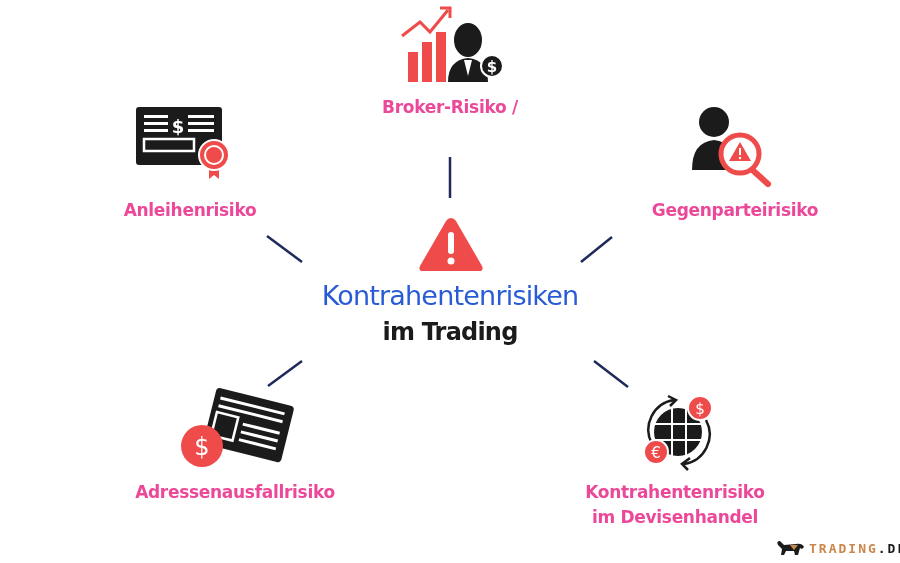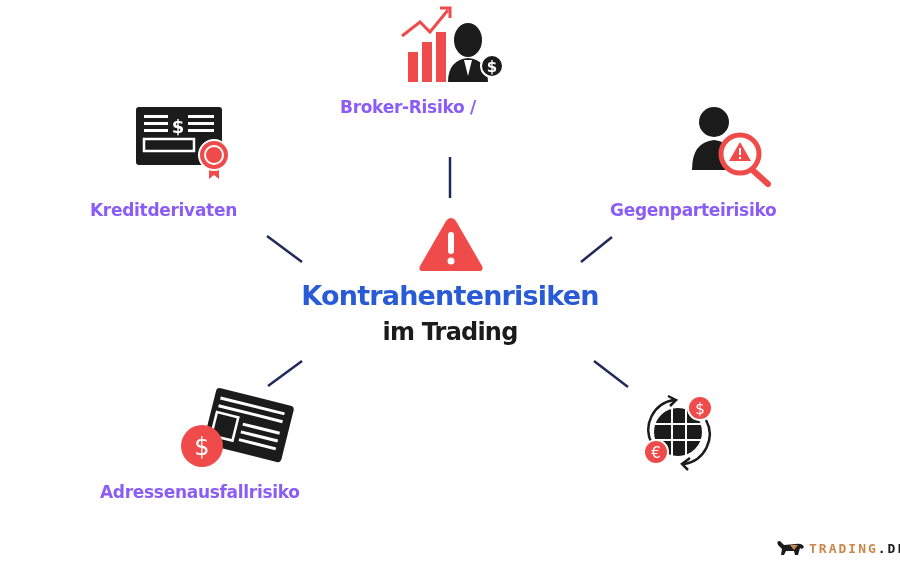--- a/index.html
+++ b/index.html
@@ -3,28 +3,28 @@
   <meta charset="utf-8">
   <style>
     html, body { margin: 0; padding: 0; }
     body {
       width: 900px; height: 563px; background: #ffffff;
       position: relative; overflow: hidden;
       font-family: "DejaVu Sans", sans-serif;
     }
     .abs { position: absolute; }
     .label {
-      position: absolute; color: #8b5cf6; font-weight: bold;
-      font-size: 17px; line-height: 25px;
+      position: absolute; color: #ec4899; font-weight: bold;
+      text-align: center; font-size: 17px; line-height: 25px;
       letter-spacing: -0.3px;
     }
     .label span { display: block; white-space: nowrap; }
     .title-main {
       position: absolute; left: 250px; width: 400px; top: 280px;
-      text-align: center; color: #2a5bd7; font-weight: bold;
+      text-align: center; color: #2a5bd7; font-weight: normal;
       font-size: 27px; letter-spacing: -0.8px;
     }
     .title-sub {
       position: absolute; left: 250px; width: 400px; top: 318px;
       text-align: center; color: #1b1b1b; font-weight: bold;
       font-size: 24px; letter-spacing: -0.8px;
     }
     svg.lines { position: absolute; left: 0; top: 0; }
     .logo {
       position: absolute; left: 776px; top: 539px; height: 18px;
@@ -80,21 +80,21 @@
   <rect x="54" y="10" width="26" height="3" fill="#fff"></rect>
     <rect x="54" y="17" width="26" height="3" fill="#fff"></rect>
     <rect x="54" y="24" width="26" height="3" fill="#fff"></rect>
   <text x="44" y="28" font-size="18" font-weight="bold" fill="#fff" text-anchor="middle" font-family="DejaVu Sans, sans-serif">$</text>
   <rect x="10" y="34" width="50" height="12" fill="none" stroke="#fff" stroke-width="2.5"></rect>
   <path d="M75 56 L75 74 L80 70 L85 74 L85 56Z" fill="#f04b4b"></path>
   <circle cx="80" cy="50" r="15" fill="#f04b4b" stroke="#fff" stroke-width="2"></circle>
   <circle cx="80" cy="50" r="9" fill="none" stroke="#fff" stroke-width="2"></circle>
 </svg>
 <div class="label" style="left:90px;width:200px;top:198px">
-  <span>Kreditderivaten</span>
+  <span>Anleihenrisiko</span>
 </div>
 
 <svg class="abs" style="left:690px;top:104px" width="90" height="84" viewBox="0 0 90 84">
   <circle cx="24" cy="18" r="15" fill="#1b1b1b"></circle>
   <path d="M2 66 Q2 38 24 36 Q46 38 46 66Z" fill="#1b1b1b"></path>
   <line x1="58" y1="62" x2="78" y2="80" stroke="#f04b4b" stroke-width="6" stroke-linecap="round"></line>
   <circle cx="50" cy="50" r="19" fill="#fff" stroke="#f04b4b" stroke-width="5"></circle>
   <path d="M50 38 L61 57 L39 57Z" fill="#f04b4b"></path>
   <rect x="49" y="44" width="2" height="7" fill="#fff"></rect>
   <circle cx="50" cy="54" r="1.2" fill="#fff"></circle>
@@ -129,20 +129,22 @@
   <line x1="18" y1="34" x2="66" y2="34" stroke="#fff" stroke-width="2"></line>
   <line x1="18" y1="50" x2="66" y2="50" stroke="#fff" stroke-width="2"></line>
   <line x1="36" y1="18" x2="36" y2="66" stroke="#fff" stroke-width="2"></line>
   <line x1="50" y1="18" x2="50" y2="66" stroke="#fff" stroke-width="2"></line>
   <circle cx="64" cy="18" r="12" fill="#f04b4b" stroke="#fff" stroke-width="2"></circle>
   <text x="64" y="24" font-size="15" fill="#fff" text-anchor="middle" font-family="DejaVu Sans, sans-serif">$</text>
   <circle cx="20" cy="62" r="12" fill="#f04b4b" stroke="#fff" stroke-width="2"></circle>
   <text x="20" y="68" font-size="15" fill="#fff" text-anchor="middle" font-family="DejaVu Sans, sans-serif">€</text>
 </svg>
 <div class="label" style="left:550px;width:250px;top:480px">
+  <span>Kontrahentenrisiko</span>
+  <span>im Devisenhandel</span>
 </div>
 
 <div class="logo">
   <svg width="30" height="18" viewBox="0 0 30 18">
     <path d="M2 6 Q0 2 4 2 L8 6 L20 5 Q26 4 28 8 L26 10 L24 9 L22 16 L19 16 L18 12 L10 12 L8 16 L5 16 L6 10 Z" fill="#1b1b1b"></path>
     <path d="M14 6 L22 6 L18 11Z" fill="#c9874b"></path>
   </svg>
   <span class="logo-text"><span class="tr">TRADING</span><span>.DE</span></span>
 </div>
 

